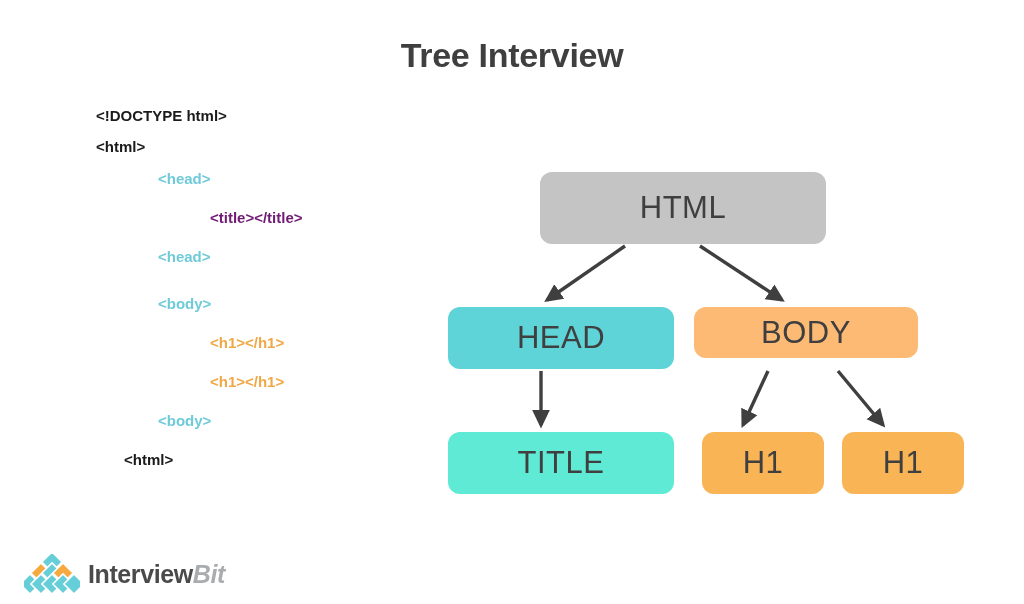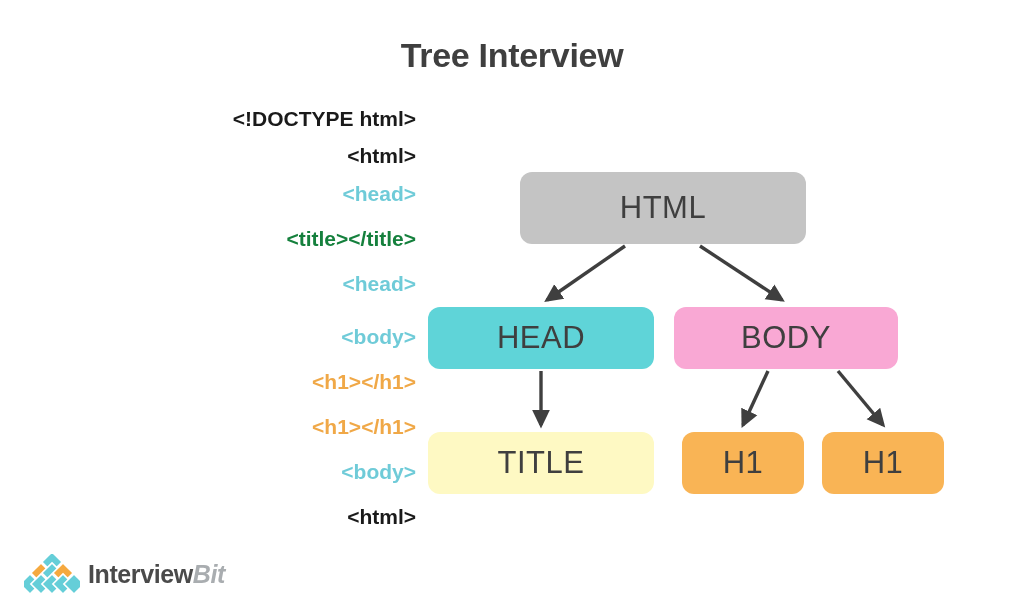--- a/index.html
+++ b/index.html
@@ -30,26 +30,25 @@
   }
 
   
   #code-listing {
     position: absolute;
     left: 96px;
     top: 108px;
     width: 320px;
   }
   .code-line {
-    font-size: 21px;
+    font-size: 15px;
     font-weight: bold;
     line-height: 1.0;
     white-space: pre;
     margin: 0;
-    text-align: right;
   }
   .code-line + .code-line { margin-top: 0; }
 
   
   #tree-diagram {
     position: absolute;
     left: 400px;
     top: 150px;
     width: 600px;
     height: 370px;
@@ -58,25 +57,26 @@
     position: absolute;
     border-radius: 12px;
     display: flex;
     align-items: center;
     justify-content: center;
     color: #3f3f3f;
     font-size: 31px;
     font-weight: normal;
     letter-spacing: 0.5px;
     box-sizing: border-box;
+    margin-left: 20px;
   }
   #node-html  { left: 120px; top:  22px; width: 286px; height: 72px; background: #c4c4c4; }
   #node-head  { left:  28px; top: 157px; width: 226px; height: 62px; background: #5fd4d8; }
-  #node-body  { left: 274px; top: 157px; width: 224px; height: 62px; background: #f9a8d4; }
-  #node-title { left:  28px; top: 282px; width: 226px; height: 62px; background: #fef9c3; }
+  #node-body  { left: 274px; top: 157px; width: 224px; height: 51px; background: #fdba74; }
+  #node-title { left:  28px; top: 282px; width: 226px; height: 62px; background: #5eead4; }
   #node-h1-a  { left: 282px; top: 282px; width: 122px; height: 62px; background: #f9b455; }
   #node-h1-b  { left: 422px; top: 282px; width: 122px; height: 62px; background: #f9b455; }
 
   #tree-edges {
     position: absolute;
     left: 0; top: 0;
     width: 600px;
     height: 370px;
     pointer-events: none;
   }
@@ -103,21 +103,21 @@
 </style>
 </head>
 <body>
 
 <div id="page-title">Tree Interview</div>
 
 <div id="code-listing">
     <div class="code-line" style="color: rgb(26, 26, 26); padding-left: 0px; margin-top: 0px;">&lt;!DOCTYPE html&gt;</div>
     <div class="code-line" style="color: rgb(26, 26, 26); padding-left: 0px; margin-top: 16px;">&lt;html&gt;</div>
     <div class="code-line" style="color: rgb(111, 203, 216); padding-left: 62px; margin-top: 17px;">&lt;head&gt;</div>
-    <div class="code-line" style="color: #15803d; padding-left: 114px; margin-top: 24px;">&lt;title&gt;&lt;/title&gt;</div>
+    <div class="code-line" style="color: #701a75; padding-left: 114px; margin-top: 24px;">&lt;title&gt;&lt;/title&gt;</div>
     <div class="code-line" style="color: rgb(111, 203, 216); padding-left: 62px; margin-top: 24px;">&lt;head&gt;</div>
     <div class="code-line" style="color: rgb(111, 203, 216); padding-left: 62px; margin-top: 32px;">&lt;body&gt;</div>
     <div class="code-line" style="color: rgb(240, 168, 71); padding-left: 114px; margin-top: 24px;">&lt;h1&gt;&lt;/h1&gt;</div>
     <div class="code-line" style="color: rgb(240, 168, 71); padding-left: 114px; margin-top: 24px;">&lt;h1&gt;&lt;/h1&gt;</div>
     <div class="code-line" style="color: rgb(111, 203, 216); padding-left: 62px; margin-top: 24px;">&lt;body&gt;</div>
     <div class="code-line" style="color: rgb(26, 26, 26); padding-left: 28px; margin-top: 24px;">&lt;html&gt;</div>
   </div>
 
 <div id="tree-diagram">
 

